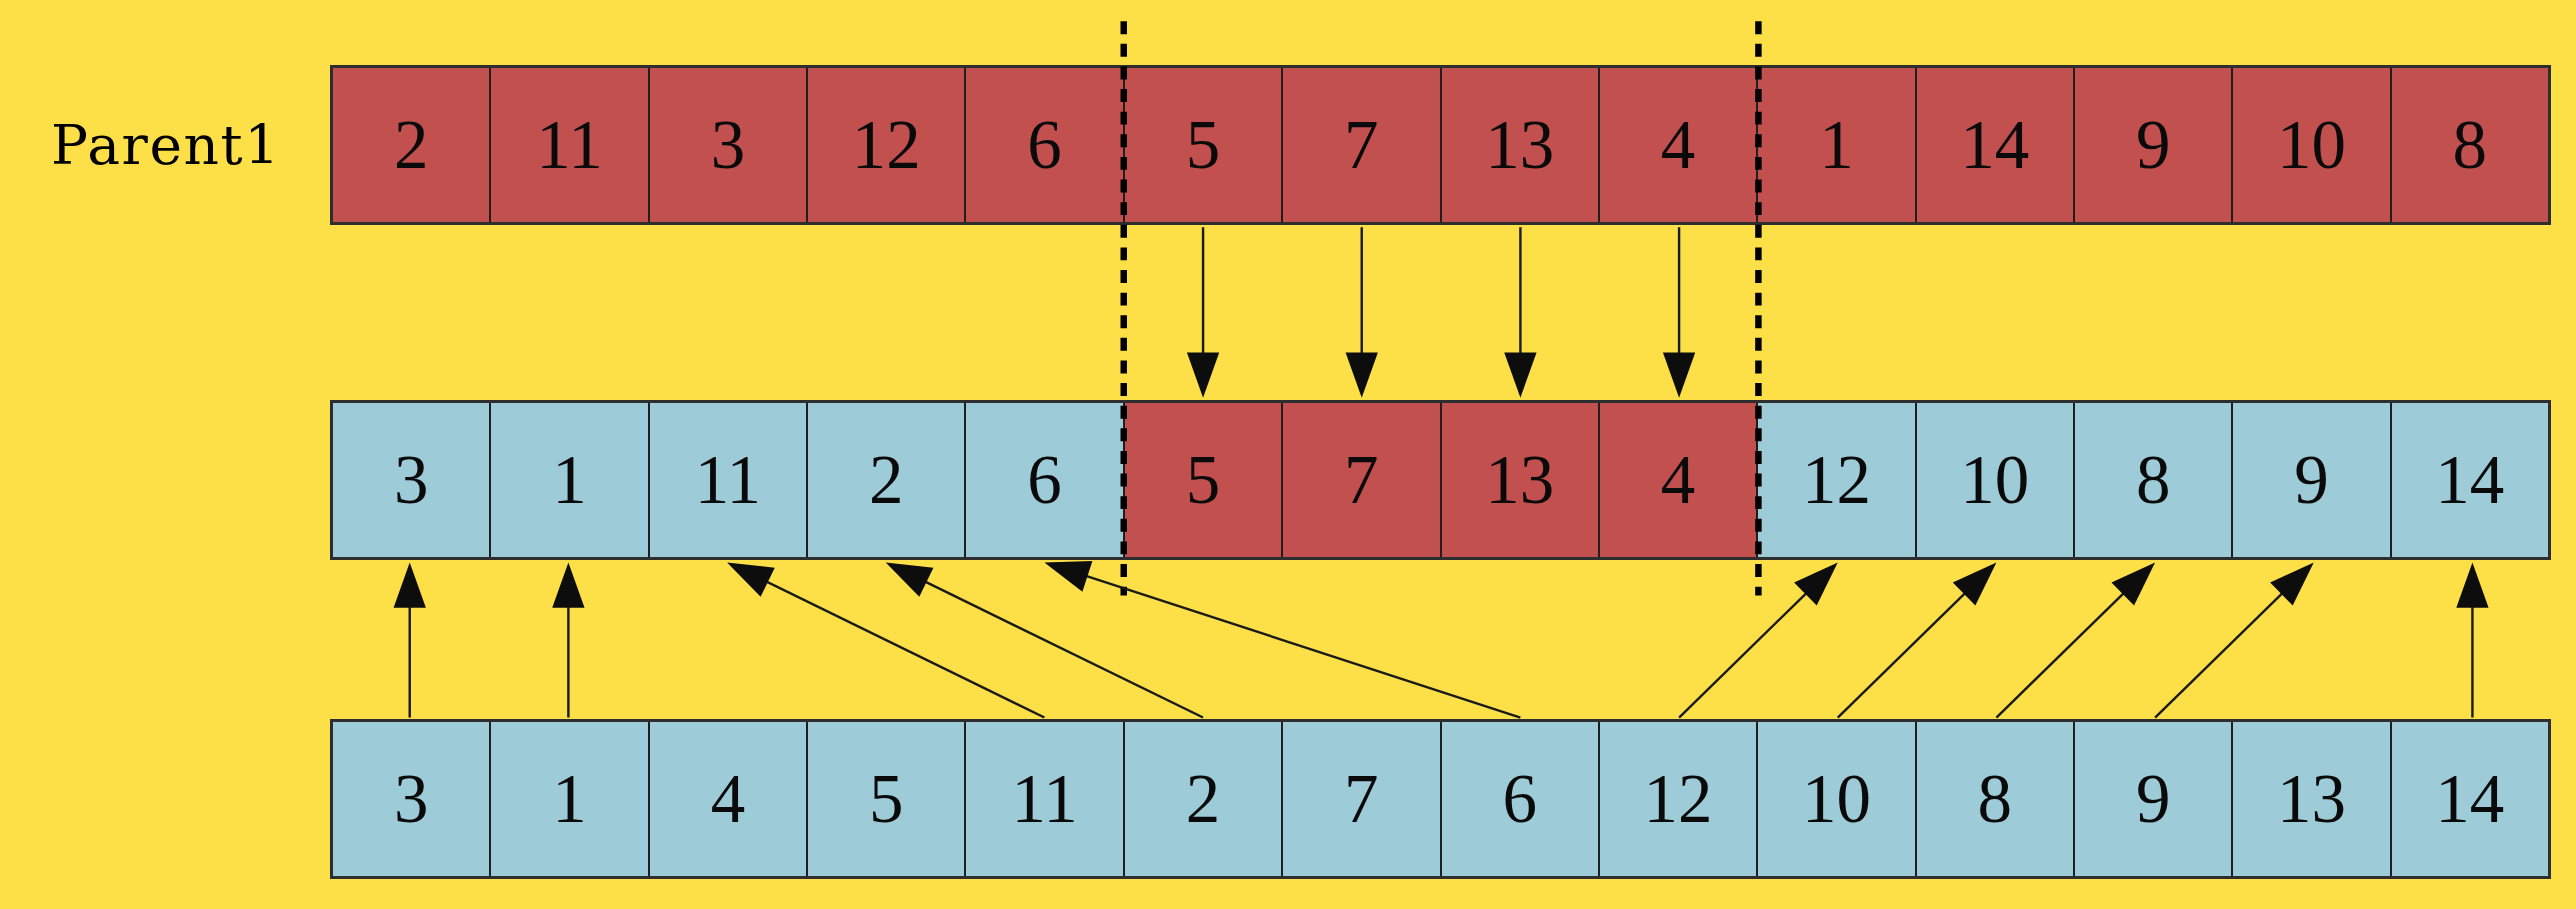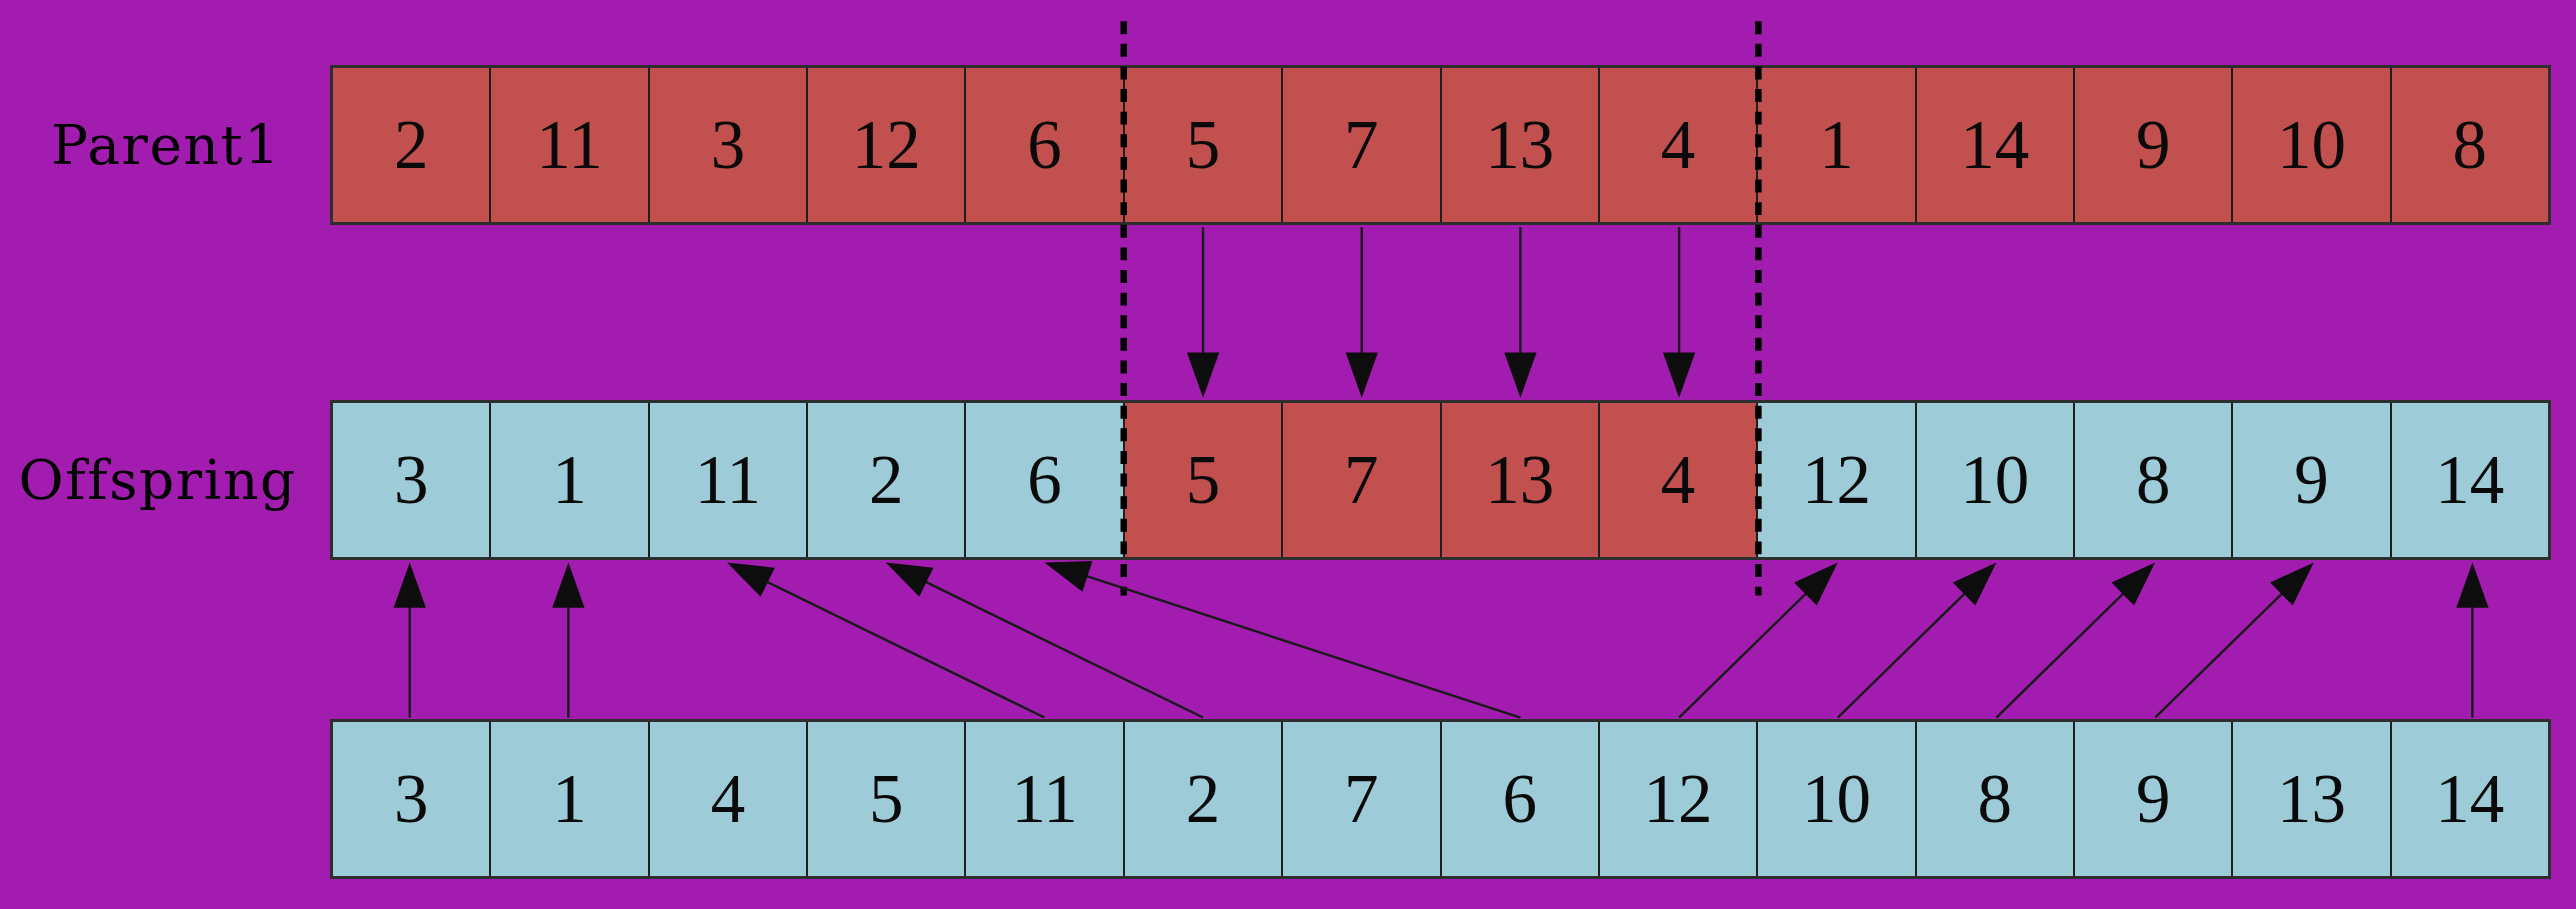--- a/index.html
+++ b/index.html
@@ -1,20 +1,20 @@
 <!DOCTYPE html>
 <html style="font-size:13px"><head>
 <meta charset="utf-8">
 <style>
   html, body { margin: 0; padding: 0; background: #ffffff; }
   .canvas {
     position: relative;
     width: 2576px;
     height: 910px;
-    background: #a21caf;
+    background: #fde047;
     font-family: "Liberation Serif", serif;
     overflow: hidden;
   }
   .row-label {
     position: absolute;
     height: 160px;
     display: flex;
     align-items: center;
     font-family: "DejaVu Serif", "Liberation Serif", serif;
     font-size: 55px;
@@ -68,21 +68,20 @@
       <div class="cell red">7</div>
       <div class="cell red">13</div>
       <div class="cell red">4</div>
       <div class="cell red">1</div>
       <div class="cell red">14</div>
       <div class="cell red">9</div>
       <div class="cell red">10</div>
       <div class="cell red">8</div>
     </div>
 
-  <div class="row-label" style="left:18.6px;  top:400px;">Offspring</div>
   <div class="row" style="top:400px;">
 
   <div class="cell blue">3</div>
       <div class="cell blue">1</div>
       <div class="cell blue">11</div>
       <div class="cell blue">2</div>
       <div class="cell blue">6</div>
       <div class="cell red">5</div>
       <div class="cell red">7</div>
       <div class="cell red">13</div>

